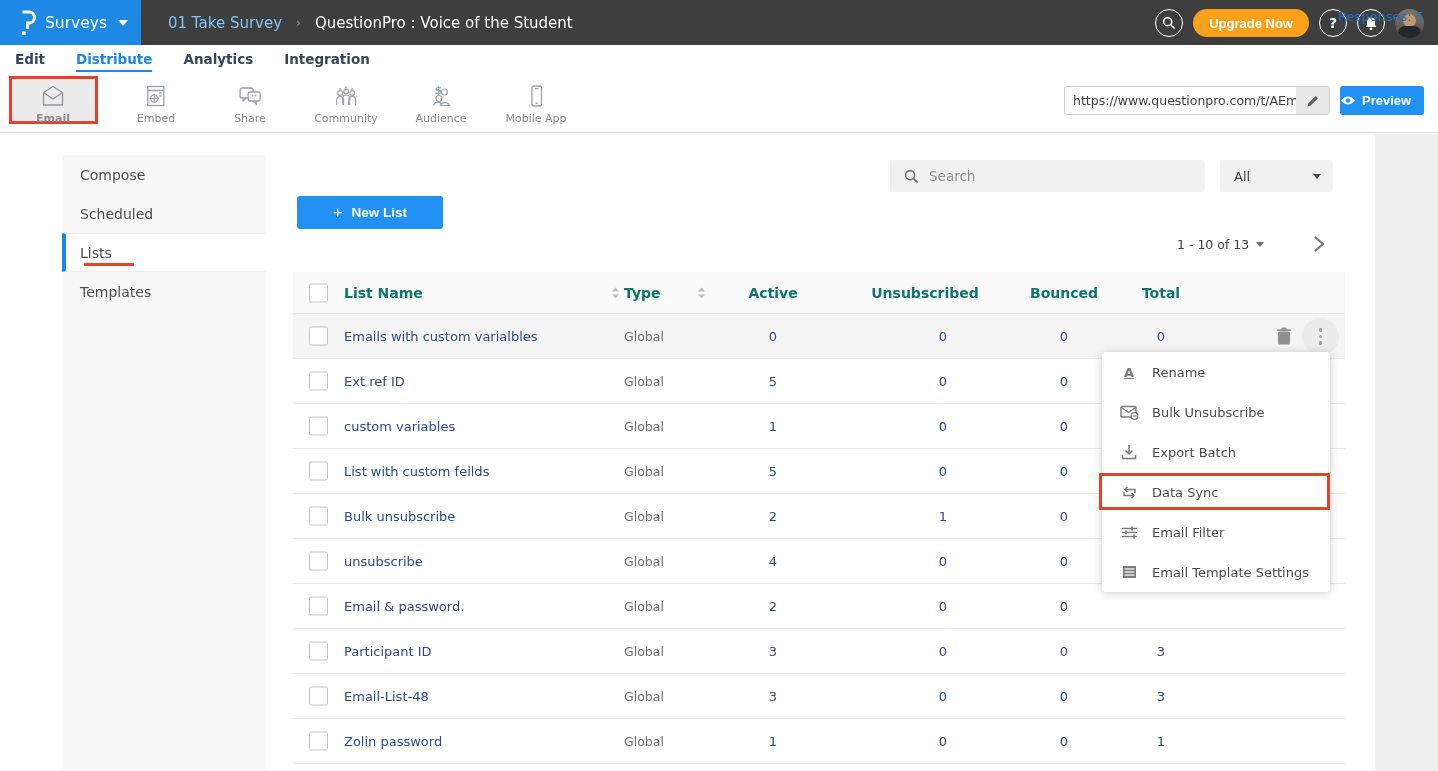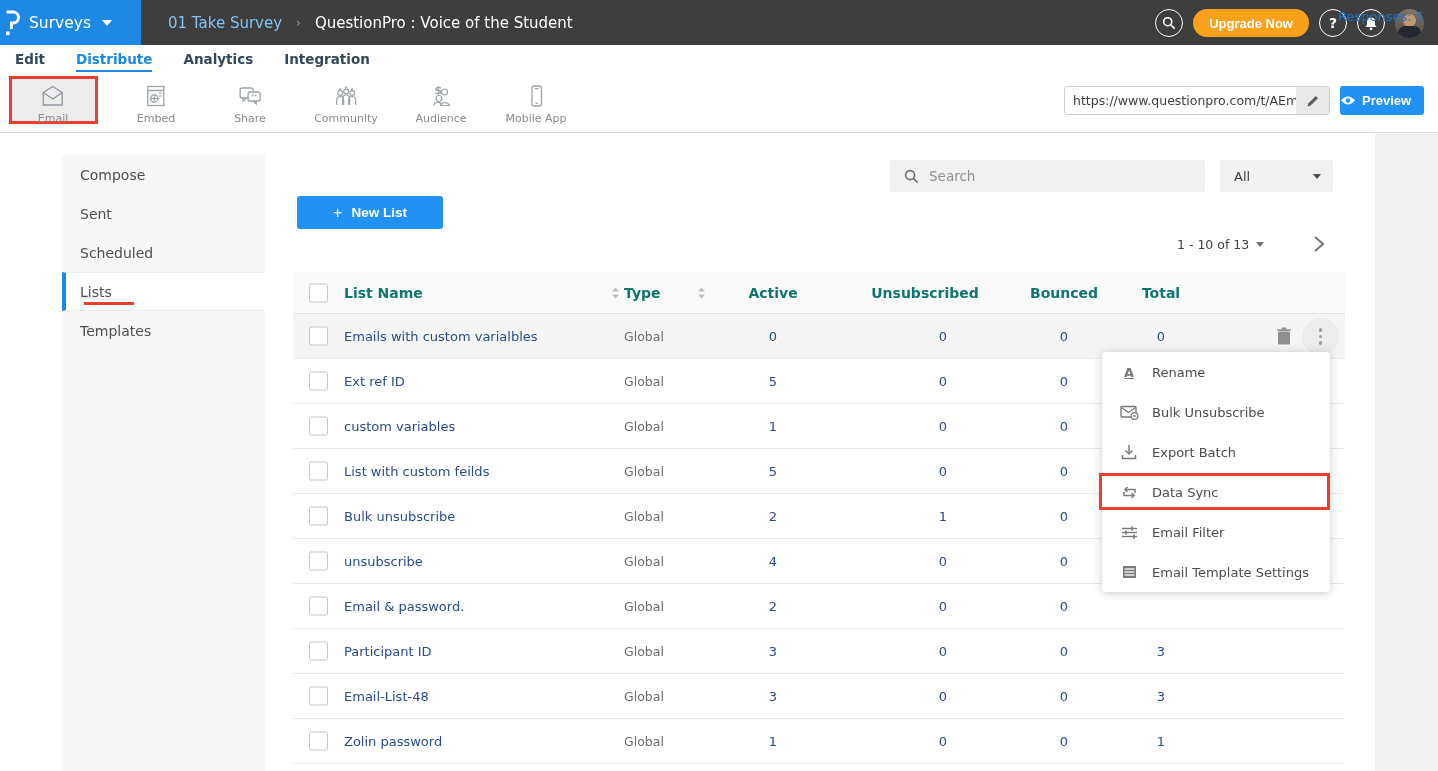--- a/index.html
+++ b/index.html
@@ -6,21 +6,21 @@
     --brand-blue:#1e88e5; --accent-blue:#2191f4; --link-blue:#2a4b8d;
     --orange:#f9a11b; --annotation-red:#e8402a; --topbar-dark:#3e3e3e;
   }
   *{margin:0;padding:0;box-sizing:border-box}
   html,body{width:1438px;height:771px;}
   body{position:relative;font-family:"DejaVu Sans","Liberation Sans",sans-serif;background:#fff;overflow:hidden;color:#3f3f3f;}
   svg{display:block}
 
   
   .topbar{position:absolute;left:0;top:0;width:1438px;height:45px;background:var(--topbar-dark);display:flex;align-items:center;}
-  .logo-section{width:141px;height:45px;background:var(--brand-blue);display:flex;align-items:center;padding-left:4px;gap:9px;cursor:pointer;}
+  .logo-section{width:141px;height:45px;background:var(--brand-blue);display:flex;align-items:center;padding-left:20px;gap:9px;cursor:pointer;}
   .logo-section .product{color:#fff;font-size:15.5px;}
   .caret-down-w{width:0;height:0;border-left:5px solid transparent;border-right:5px solid transparent;border-top:6px solid #fff;margin-left:2px;}
   .breadcrumb{display:flex;align-items:center;margin-left:27px;gap:14px;}
   .crumb-survey{color:#82c3f2;font-size:15px;cursor:pointer;}
   .crumb-sep{color:#9a9a9a;font-size:12px;}
   .crumb-title{color:#fff;font-size:15px;}
   .topbar-right{position:absolute;right:14px;top:0;height:46px;display:flex;align-items:center;gap:10px;}
   .circle-btn{width:28px;height:28px;border:1.6px solid #fff;border-radius:50%;display:flex;align-items:center;justify-content:center;cursor:pointer;color:#fff;font-size:14px;font-weight:bold;}
   .upgrade-btn{height:28px;padding:0 16px;border-radius:14px;background:var(--orange);color:#fff;font-size:13px;font-weight:bold;display:flex;align-items:center;cursor:pointer;border:none;}
   .avatar{width:29px;height:29px;border-radius:50%;overflow:hidden;position:relative;background:linear-gradient(#7d746a,#554d44);cursor:pointer;}
@@ -142,21 +142,21 @@
   <span class="tab">Edit</span>
   <span class="tab active">Distribute</span>
   <span class="tab">Analytics</span>
   <span class="tab">Integration</span>
 </div>
 <span class="responses">Responses: 5</span>
 
 <div class="toolbar">
   <div class="email-box"></div>
 
-  <div class="tool-item" style="left:53px;">
+  <div class="tool-item" style="left:53px;font-weight:bold;">
     <span>
       <svg width="26" height="24" viewBox="0 0 26 24">
           <path d="M3.5 8.5 L13 2.5 L22.5 8.5 V21 H3.5 Z" stroke="#8f979e" stroke-width="1.3" fill="none"></path>
           <path d="M3.5 8.5 L13 15 L22.5 8.5" stroke="#8f979e" stroke-width="1.3" fill="none"></path>
         </svg>
     </span>
     <span class="t-label">Email</span>
   </div>
 
   <div class="tool-item" style="left:156px;">
@@ -252,23 +252,20 @@
   </button>
 </div>
 
 <div class="right-strip"></div>
 
 <div class="sidebar">
   <div class="side-item">
       <span>Compose</span>
     </div>
   <div class="side-item">
-      <span>Sent</span>
-    </div>
-  <div class="side-item">
       <span>Scheduled</span>
     </div>
   <div class="side-item active">
     <span>Lists</span>
     <span class="lists-underline"></span>
   </div>
   <div class="side-item">
       <span>Templates</span>
     </div>
 </div>

